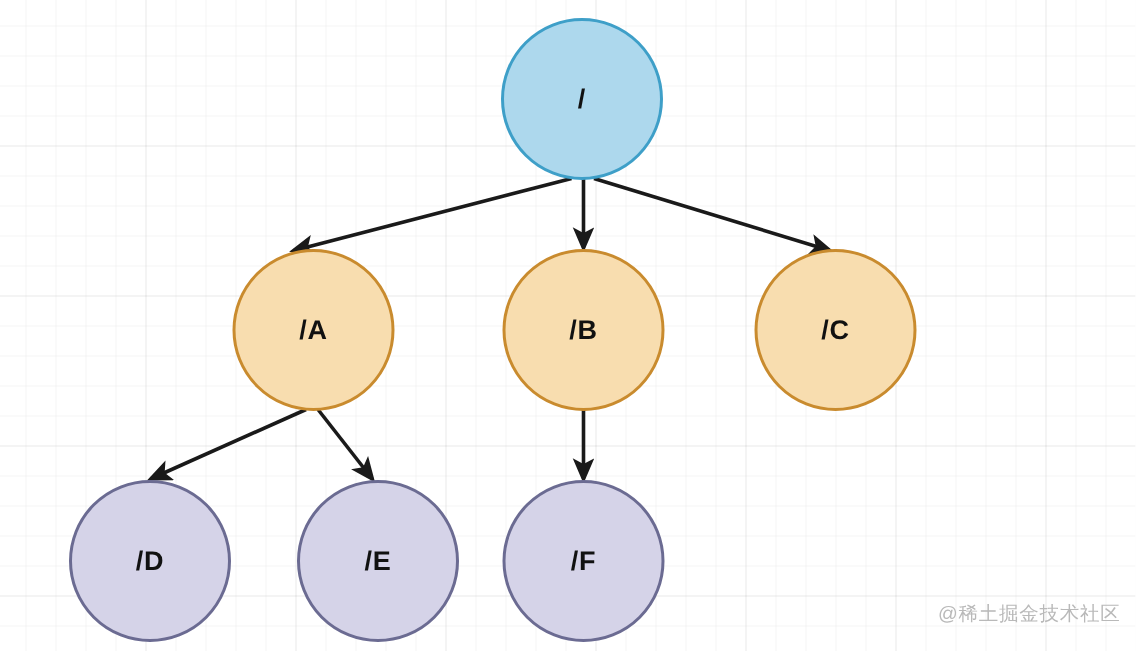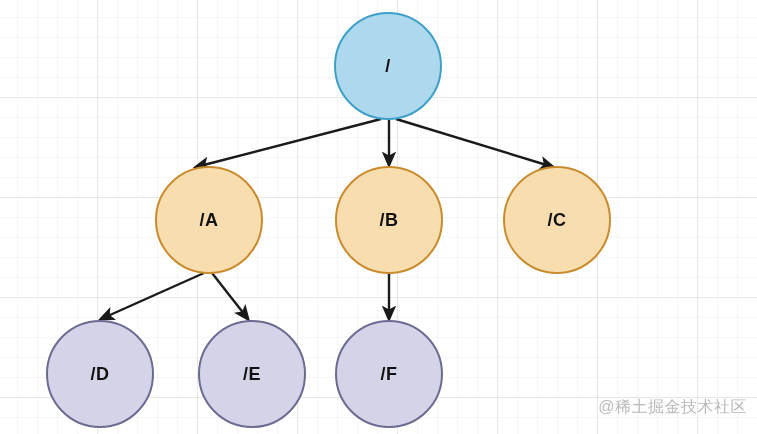--- a/index.html
+++ b/index.html
@@ -42,21 +42,21 @@
     font-weight: bold;
     font-size: 18px;
     color: #111111;
     letter-spacing: 0.5px;
     user-select: none;
   }
   .watermark {
     position: absolute;
     right: 10px;
     bottom: 16px;
-    font-size: 16px;
+    font-size: 13px;
     color: #b9b9b9;
     letter-spacing: 0.5px;
     z-index: 3;
     white-space: nowrap;
     text-align: right;
   }
 </style>
 </head>
 <body>
 

